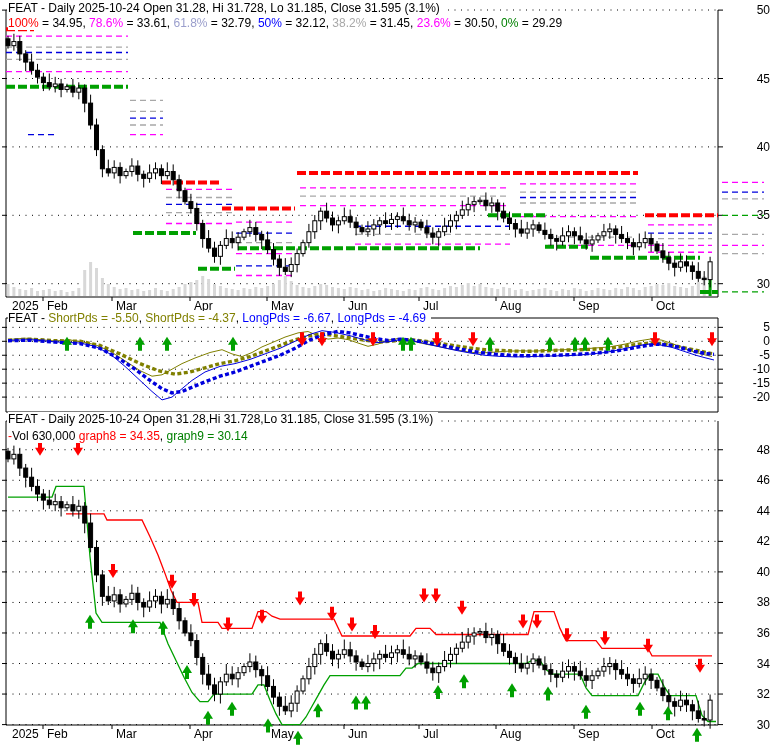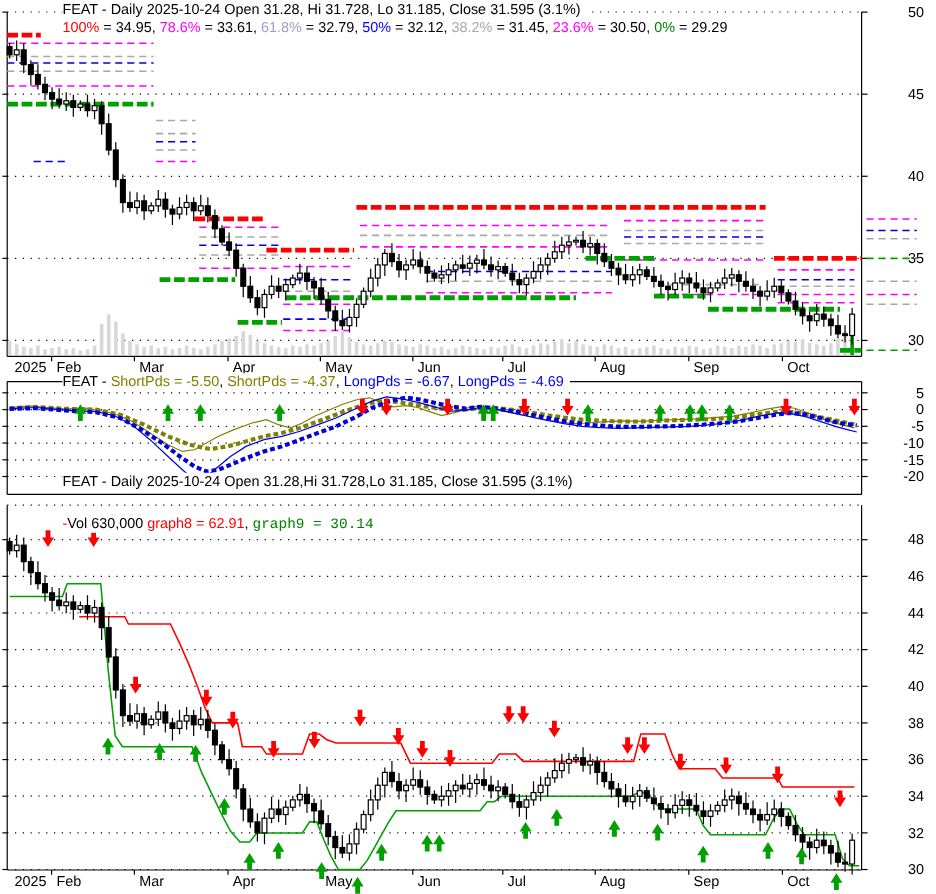--- a/index.html
+++ b/index.html
@@ -1,19 +1,19 @@
 <!DOCTYPE html>
 <html><head>
 <meta charset="utf-8">
 <style>
   html,body{margin:0;padding:0;background:#fff;}
   .stage{position:relative;width:780px;height:745px;background:#fff;overflow:hidden;
          font-family:"Liberation Sans",sans-serif;}
   .title{position:absolute;left:8px;background:#fff;font-size:12px;line-height:14px;
-         white-space:nowrap;padding-right:5px;color:#000;margin-left:44px;}
+         white-space:nowrap;padding-right:5px;color:#000;}
   svg text{font-family:"Liberation Sans",sans-serif;font-size:12px;fill:#000;}
 </style>
 </head>
 <body>
 
 <div class="stage">
   <svg id="cv" width="780" height="745" viewBox="0 0 780 745">
       <g>
         <line x1="6" y1="10" x2="6" y2="297" stroke="#000" stroke-width="1"></line>
         <line x1="718" y1="10" x2="718" y2="297" stroke="#000" stroke-width="1"></line>
@@ -889,17 +889,17 @@
       </g>
     </svg>
 
   <div class="title" style="top:1px">
     <span>FEAT - Daily 2025-10-24 Open 31.28, Hi 31.728, Lo 31.185, Close 31.595 (3.1%)</span>
   </div>
   <div class="title" id="fibLegend" style="top:16px"><span style="color: rgb(255, 0, 0);">100%</span><span style="color: rgb(0, 0, 0);"> = 34.95, </span><span style="color: rgb(255, 0, 255);">78.6%</span><span style="color: rgb(0, 0, 0);"> = 33.61, </span><span style="color: rgb(154, 158, 204);">61.8%</span><span style="color: rgb(0, 0, 0);"> = 32.79, </span><span style="color: rgb(0, 0, 255);">50%</span><span style="color: rgb(0, 0, 0);"> = 32.12, </span><span style="color: rgb(168, 168, 168);">38.2%</span><span style="color: rgb(0, 0, 0);"> = 31.45, </span><span style="color: rgb(255, 0, 255);">23.6%</span><span style="color: rgb(0, 0, 0);"> = 30.50, </span><span style="color: rgb(0, 128, 0);">0%</span><span style="color: rgb(0, 0, 0);"> = 29.29</span></div>
 
   <div class="title" id="oscTitle" style="top:311px"><span style="color: rgb(0, 0, 0);">FEAT - </span><span style="color: rgb(128, 128, 0);">ShortPds = -5.50</span><span style="color: rgb(0, 0, 0);">, </span><span style="color: rgb(128, 128, 0);">ShortPds = -4.37</span><span style="color: rgb(0, 0, 0);">, </span><span style="color: rgb(0, 0, 255);">LongPds = -6.67</span><span style="color: rgb(0, 0, 0);">, </span><span style="color: rgb(0, 0, 255);">LongPds = -4.69</span></div>
 
-  <div class="title" style="top:394px">
+  <div class="title" style="top:412px">
     <span>FEAT - Daily 2025-10-24 Open 31.28,Hi 31.728,Lo 31.185, Close 31.595 (3.1%)</span>
   </div>
-  <div class="title" id="volLegend" style="top:429px"><span style="color: rgb(255, 0, 0);">-</span><span style="color: rgb(0, 0, 0);">Vol 630,000 </span><span style="color: rgb(255, 0, 0);">graph8 = 62.91</span><span style="color: rgb(0, 0, 0);">, </span><span style="color: rgb(0, 128, 0); font-family: Liberation Mono, monospace;">graph9 = 30.14</span></div>
+  <div class="title" id="volLegend" style="top:429px"><span style="color: rgb(255, 0, 0);">-</span><span style="color: rgb(0, 0, 0);">Vol 630,000 </span><span style="color: rgb(255, 0, 0);">graph8 = 34.35</span><span style="color: rgb(0, 0, 0);">, </span><span style="color: rgb(0, 128, 0);">graph9 = 30.14</span></div>
 </div>
 
 </body></html>

